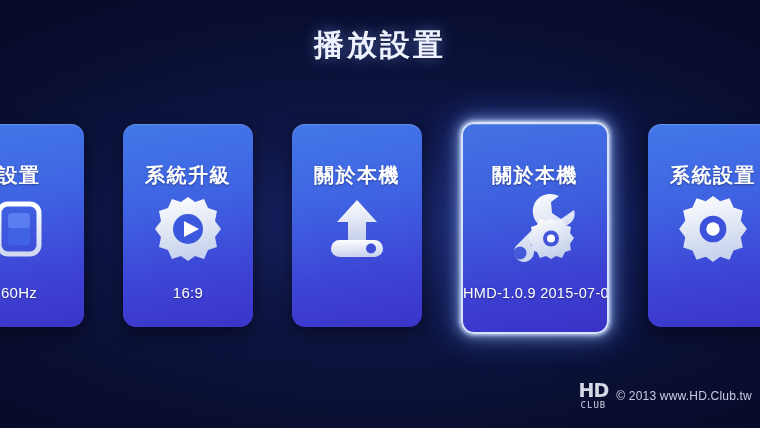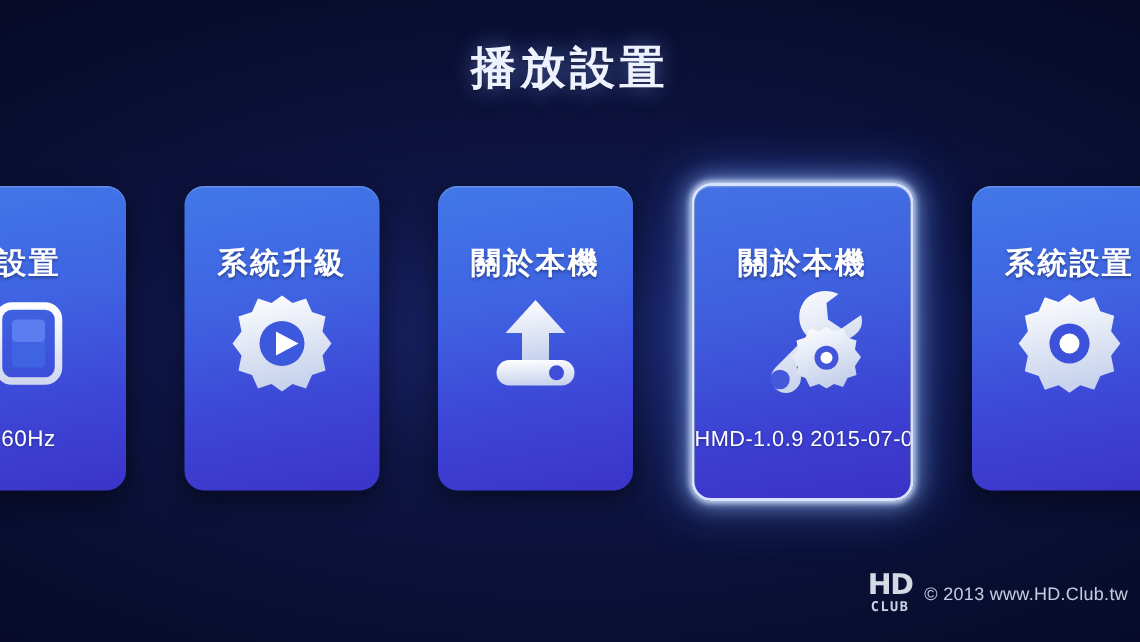--- a/index.html
+++ b/index.html
@@ -119,21 +119,21 @@
     display:flex; flex-direction:column;
     align-items:center;
     line-height:1;
   }
   #wm-logo-top {
     font-size:19px; font-weight:bold;
     color:#f2f5ff; letter-spacing:-1px;
     font-family:"DejaVu Sans",sans-serif;
   }
   #wm-logo-bottom {
-    font-size:9px; font-weight:bold;
+    font-size:9px; font-weight:normal;
     color:#e8eeff; letter-spacing:1px;
     margin-top:1px;
     font-family:"DejaVu Sans Mono",monospace;
   }
   #wm-text {
     font-size:12px;
     color:#dfe6f8;
     letter-spacing:.2px;
     white-space:nowrap;
   }
@@ -175,20 +175,21 @@
             <linearGradient id="gw2" x1="0" y1="0" x2="0.2" y2="1">
               <stop offset="0" stop-color="#ffffff"></stop>
                 <stop offset="1" stop-color="#c7d2ec"></stop>
             </linearGradient>
           </defs>
           <path fill="url(#gw2)" d="M36 4 L43 9 L52 6 L56 15 L65 18 L63 28 L69 36 L63 44 L65 54 L56 57 L52 66 L43 63 L36 68 L29 63 L20 66 L16 57 L7 54 L9 44 L3 36 L9 28 L7 18 L16 15 L20 6 L29 9 Z"></path>
           <circle cx="36" cy="36" r="15" fill="#3c58dd"></circle>
           <path d="M32 28 L47 36 L32 44 Z" fill="#ffffff"></path>
         </svg>
       </div>
+      <div class="card-sub">16:9</div>
     </div>
 
     <div class="card">
       <div class="card-title">關於本機</div>
       <div class="card-icon">
         <svg width="68" height="66" viewBox="0 0 68 66">
           <defs>
             <linearGradient id="gw3" x1="0" y1="0" x2="0.1" y2="1">
               <stop offset="0" stop-color="#ffffff"></stop>
                 <stop offset="1" stop-color="#c9d3ed"></stop>

